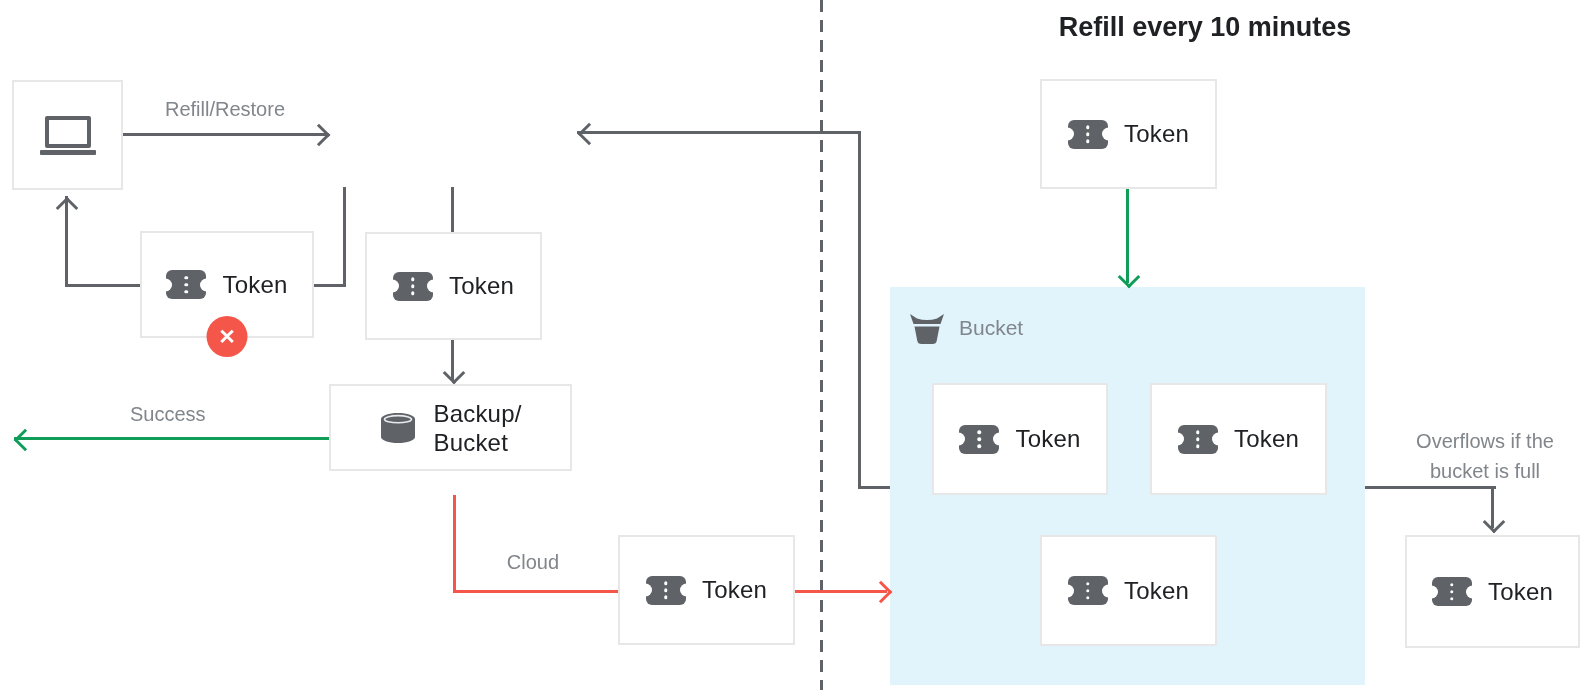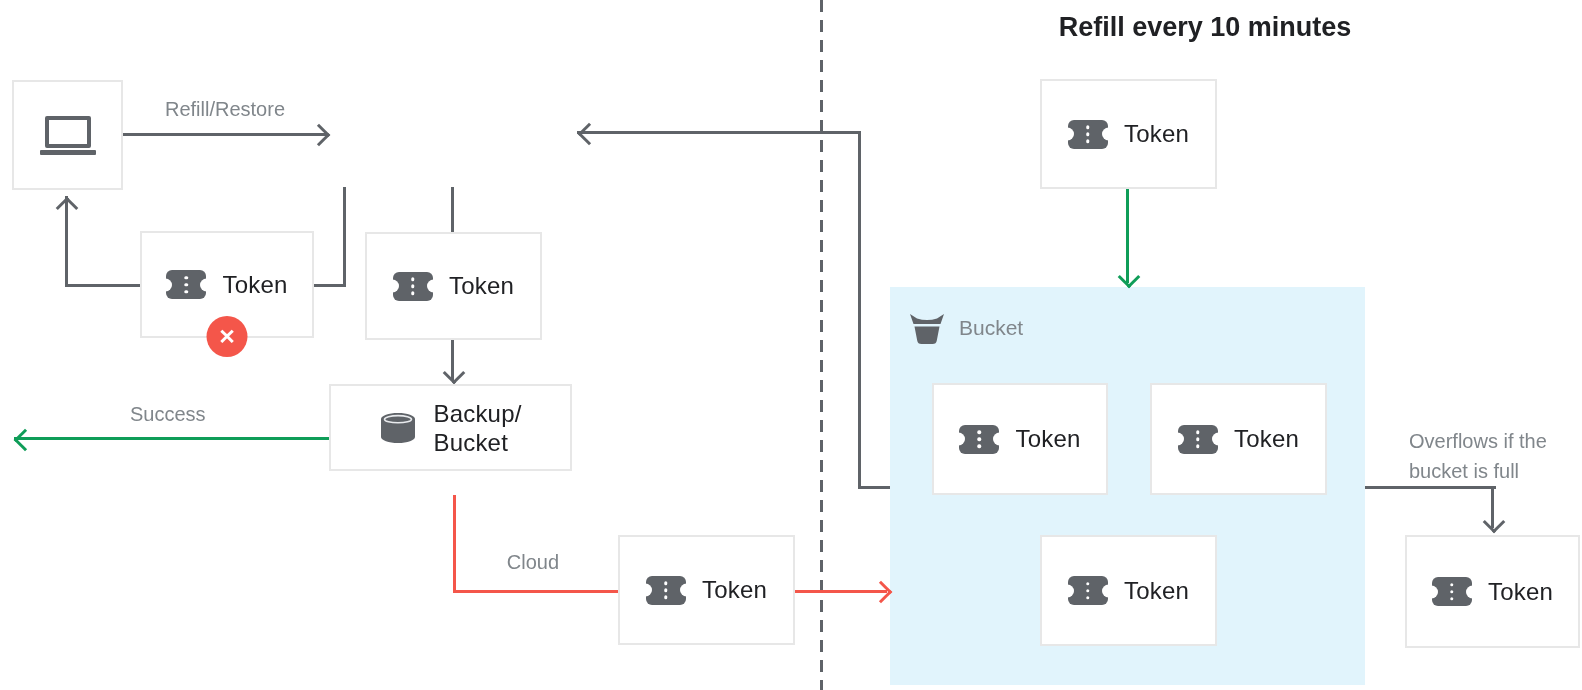--- a/index.html
+++ b/index.html
@@ -113,21 +113,21 @@
   <div class="ln v green" style="left:1126px;top:189px;height:94px;"></div>
   <div class="ah green dir-down" style="left:1121px;top:269px;"></div>
 
   <div class="ln h" style="left:1365px;top:486px;width:131px;"></div>
   <div class="ln v" style="left:1491px;top:486px;height:42px;"></div>
   <div class="ah dir-down" style="left:1486px;top:514px;"></div>
 
   <div class="edge-label" style="left:150px;top:98px;width:150px;text-align:center;">Refill/Restore</div>
   <div class="edge-label" style="left:130px;top:403px;width:82px;">Success</div>
   <div class="edge-label" style="left:505px;top:551px;width:56px;text-align:center;">Cloud</div>
-  <div class="edge-label" style="left:1409px;top:426px;width:152px;line-height:30px;">Overflows if the bucket is full</div>
+  <div class="edge-label" style="left:1409px;top:426px;width:152px;line-height:30px;text-align:center;">Overflows if the bucket is full</div>
 
   <div class="node" style="left:12px;top:80px;width:111px;height:110px;">
     <span class="laptop">
       <span class="screen"></span>
         <span class="base"></span>
     </span>
   </div>
 
 
   <div class="node" style="left:140px;top:231px;width:174px;height:107px;">

